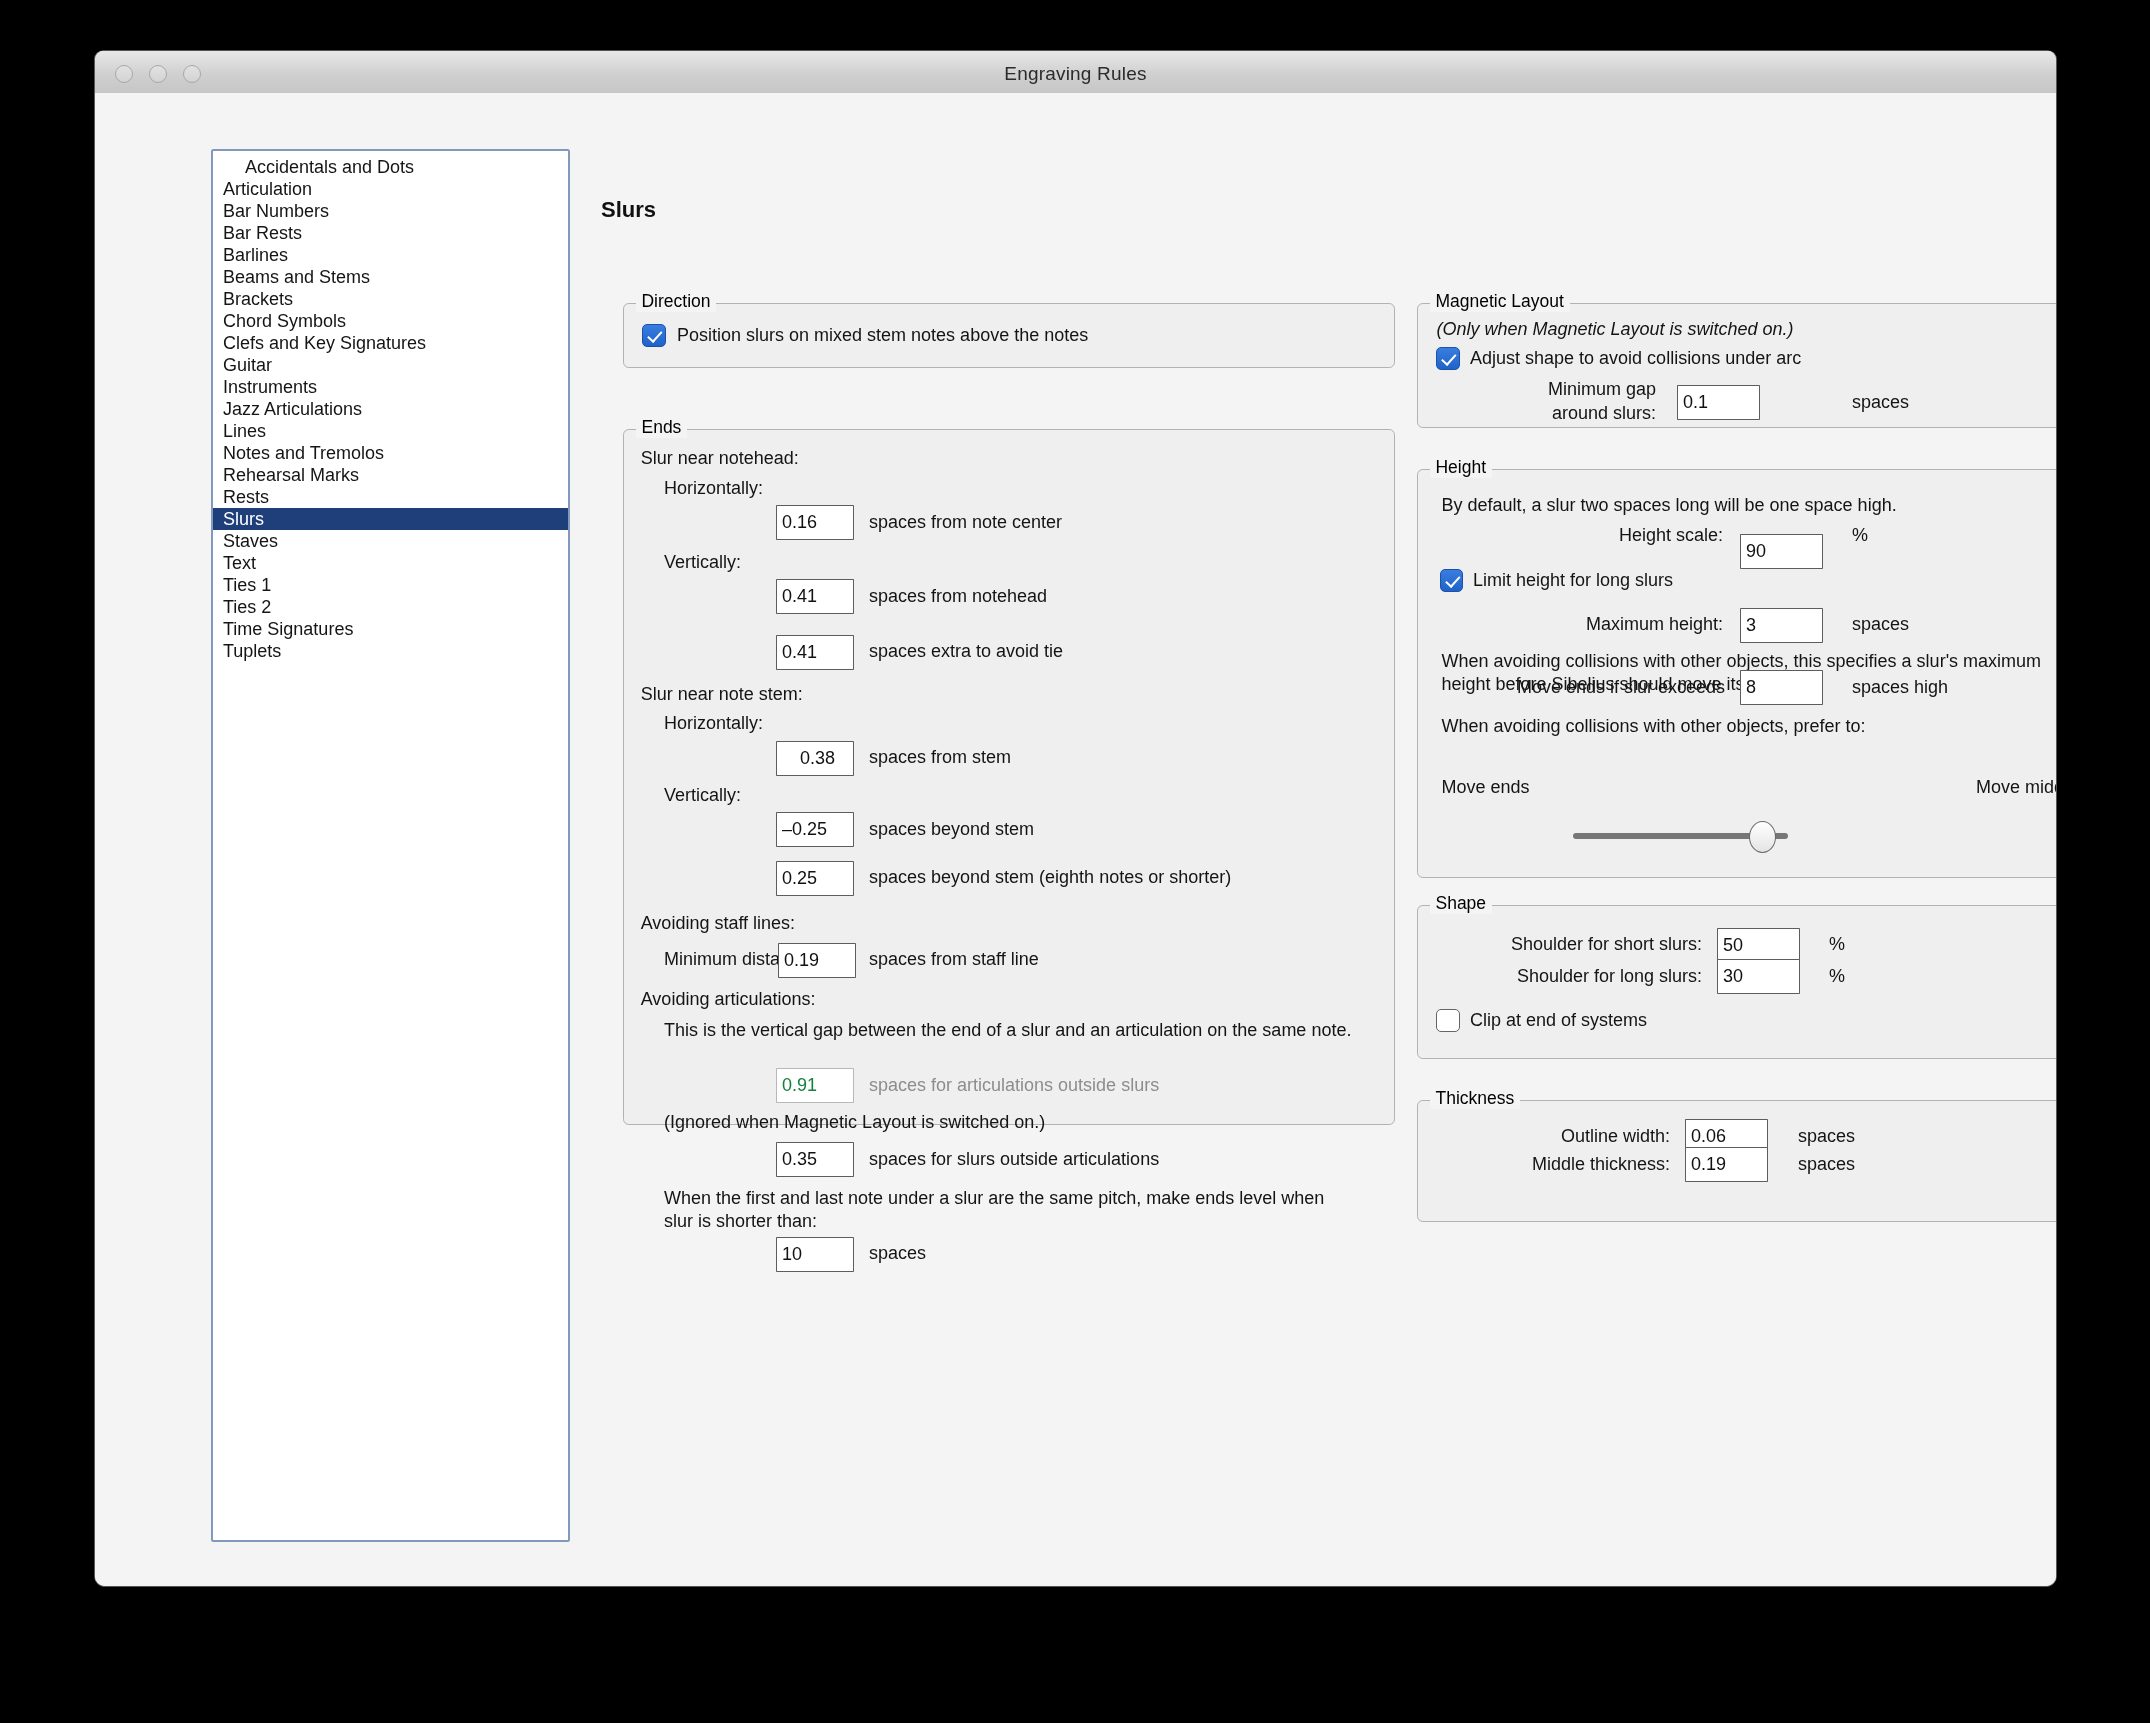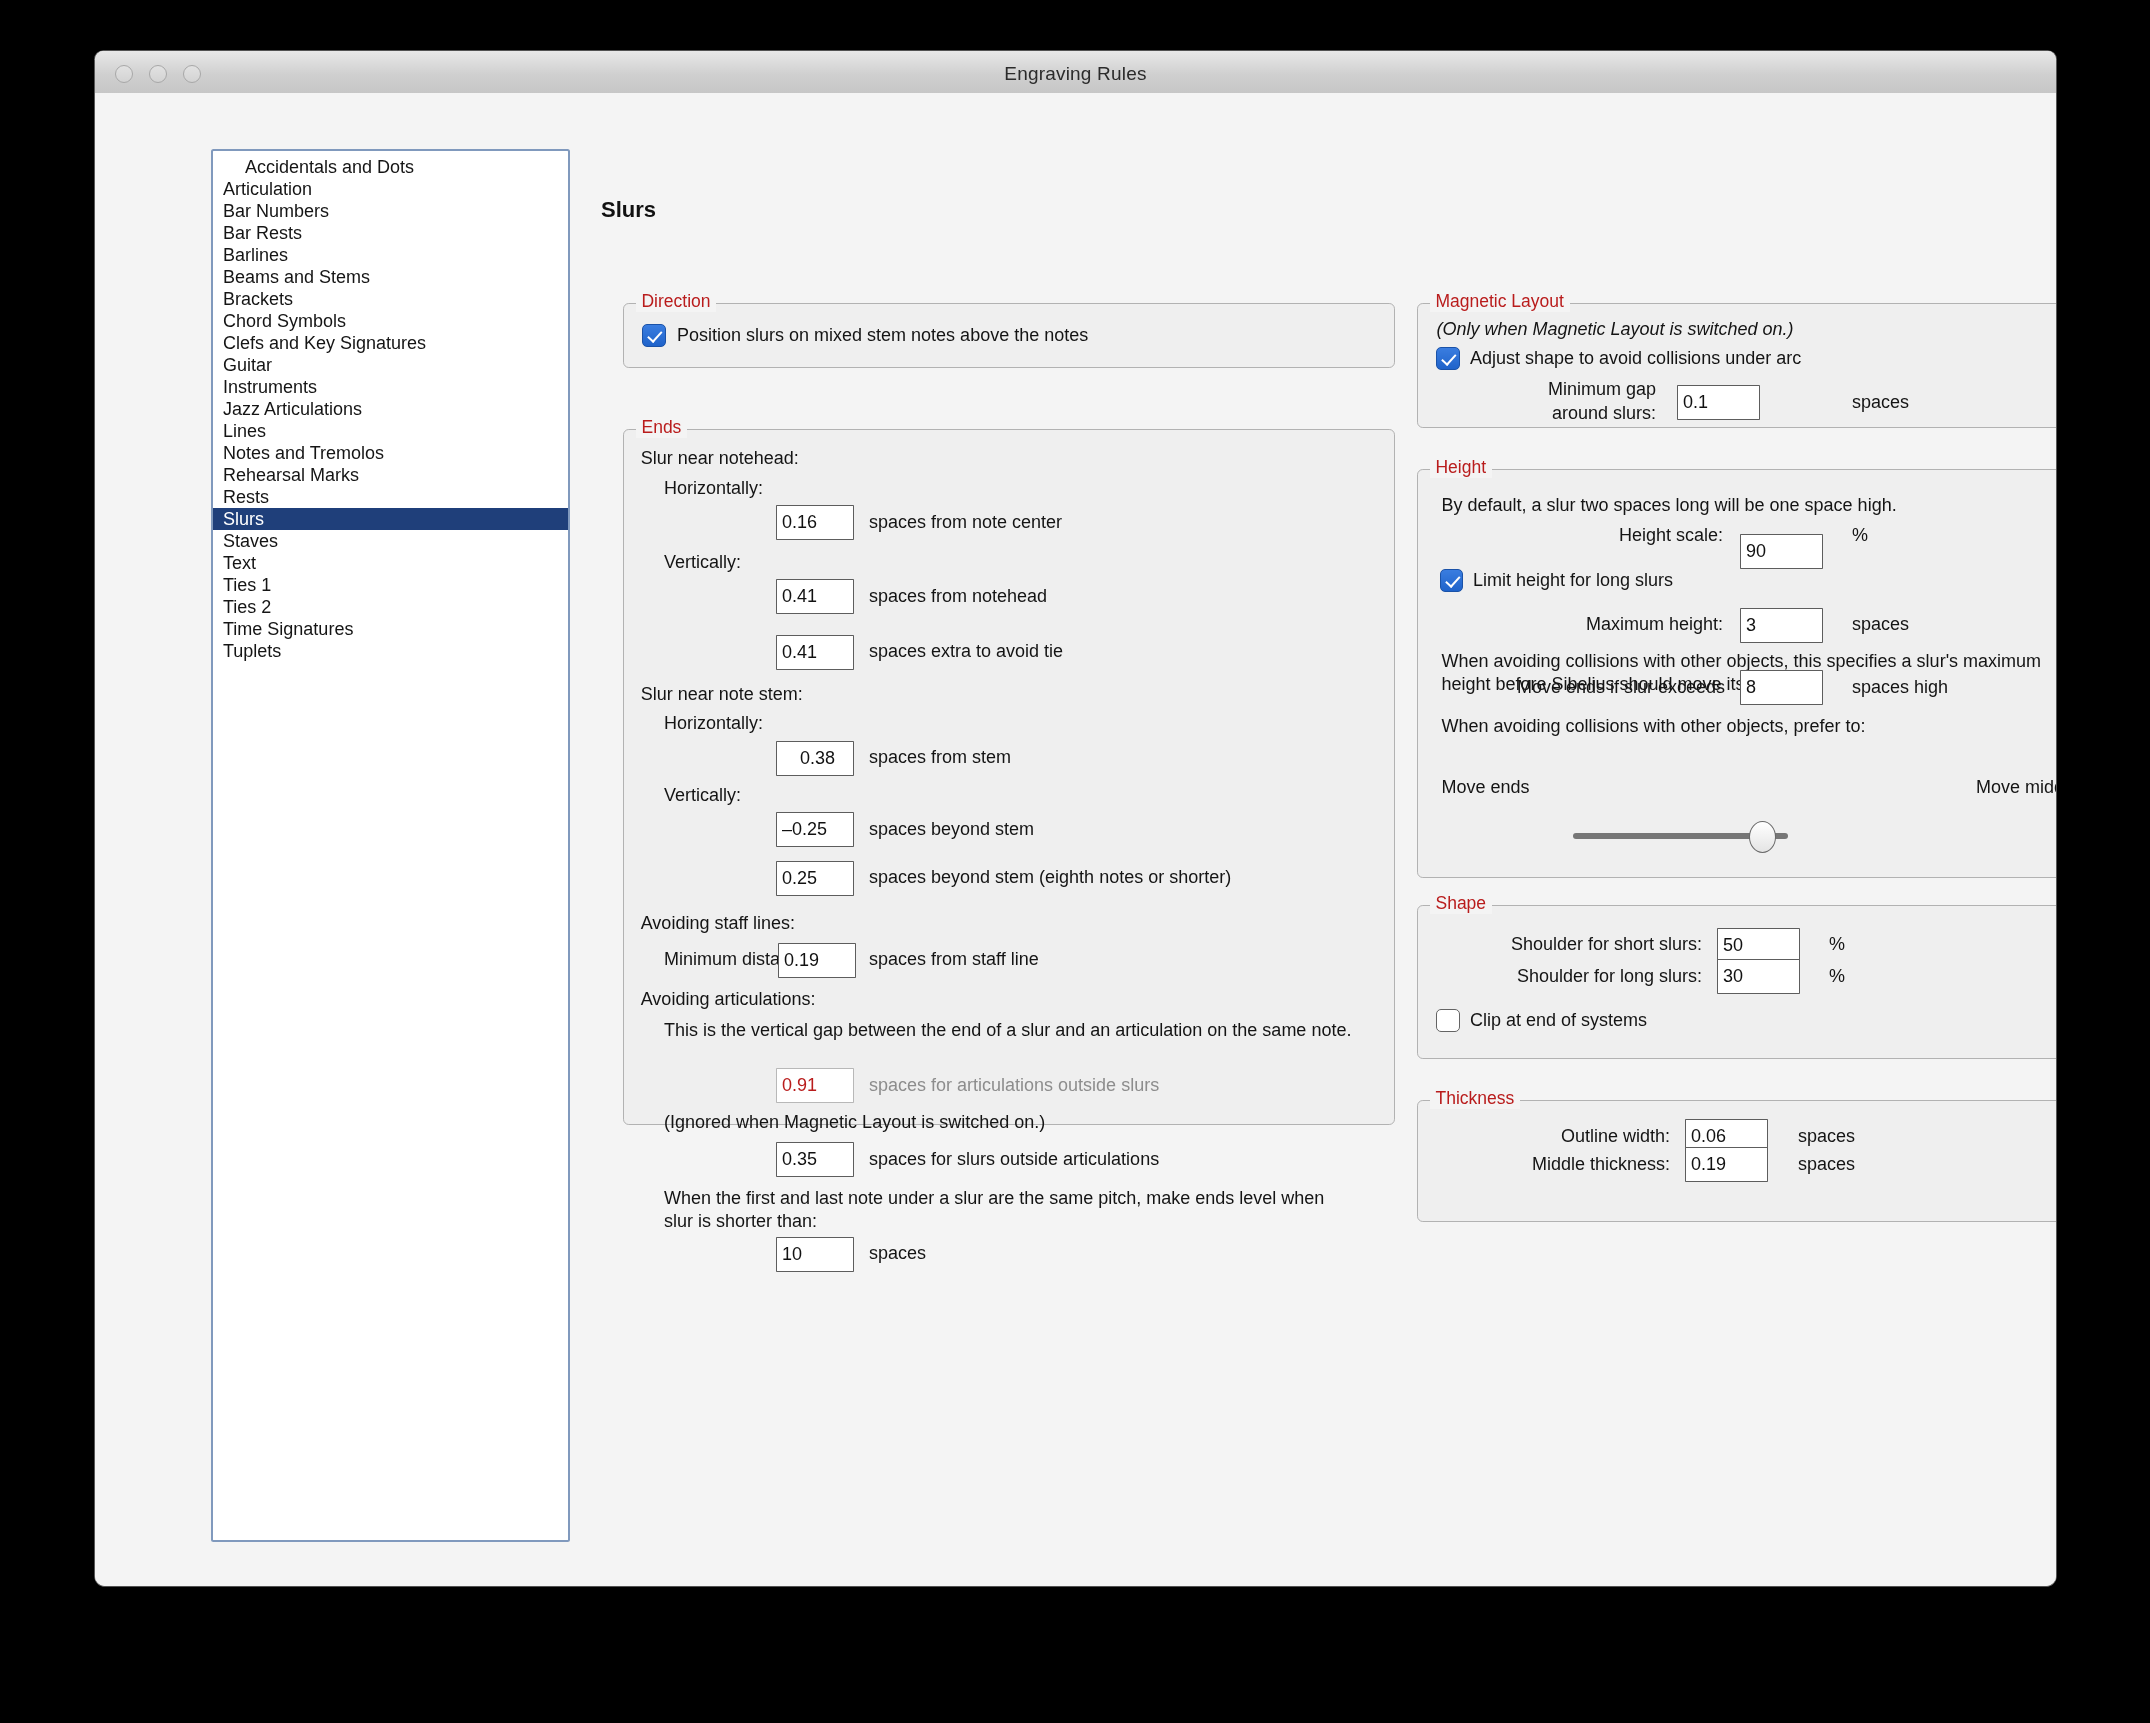--- a/index.html
+++ b/index.html
@@ -110,21 +110,21 @@
     background: #efefef;
     box-sizing: border-box;
   }
   .group > .legend {
     position: absolute;
     top: -13.4px;
     left: 11.7px;
     background: #f4f4f4;
     padding: 0 5.8px;
     font-size: 17.5px;
-    color: #b91c1c;
+    color: #000000;
     white-space: nowrap;
   }
 
   
   #grp-direction { left: 528px; top: 210px;  width: 772px; height: 65px; }
   #grp-ends      { left: 528px; top: 300px;  width: 772px; height: 696px; margin-top: 36px; }
   #grp-magnetic  { left: 1322px; top: 210px; width: 690px; height: 125px; }
   #grp-height    { left: 1322px; top: 376px; width: 690px; height: 409px; }
   #grp-shape     { left: 1322px; top: 812px; width: 690px; height: 154px; }
   #grp-thickness { left: 1322px; top: 1007px; width: 690px; height: 122px; }
@@ -149,21 +149,21 @@
     height: 35px;
     font-size: 18px;
     color: #111111;
     line-height: 32px;
     padding-left: 5px;
     font-family: "Liberation Sans", sans-serif;
     border-radius: 0.8px;
   }
   .field.small { width: 78px; }
   .field.wide  { width: 83px; }
-  .field.dim { border-color: #b8b8b8; color: #b91c1c; }
+  .field.dim { border-color: #b8b8b8; color: #15803d; }
 
   
   .cb {
     position: absolute;
     width: 23.4px;
     height: 23.4px;
     box-sizing: border-box;
     border-radius: 5px;
   }
   .cb.on {

